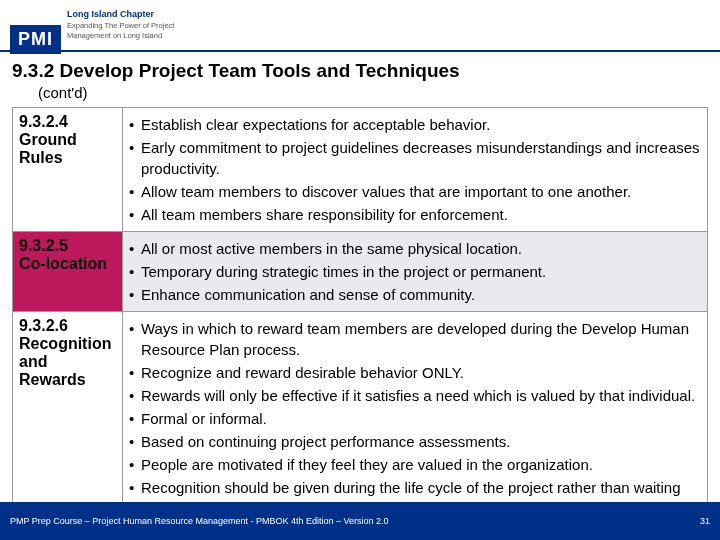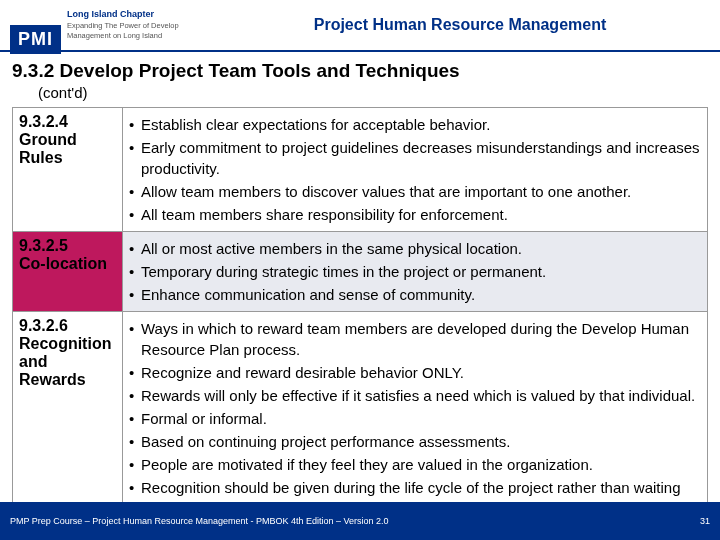--- a/index.html
+++ b/index.html
@@ -150,24 +150,23 @@
     }
   </style>
 </head>
 <body>
 
 <div class="header">
   <div class="logo-area">
     <div class="logo-box">PMI</div>
     <div class="logo-text">
       <div class="chapter">Long Island Chapter</div>
-      <div class="expanding">Expanding The Power of Develop Management on Long Island</div>
+      <div class="expanding">Expanding The Power of Project Management on Long Island</div>
     </div>
   </div>
-  <div class="header-title">Project Human Resource Management</div>
 </div>
 
 <div class="main">
   <div class="section-title">
     <span>9.3.2</span>
     <span> Develop Project Team Tools and Techniques</span>
   </div>
   <div class="section-subtitle">(cont'd)</div>
 
   <table class="content-table">

